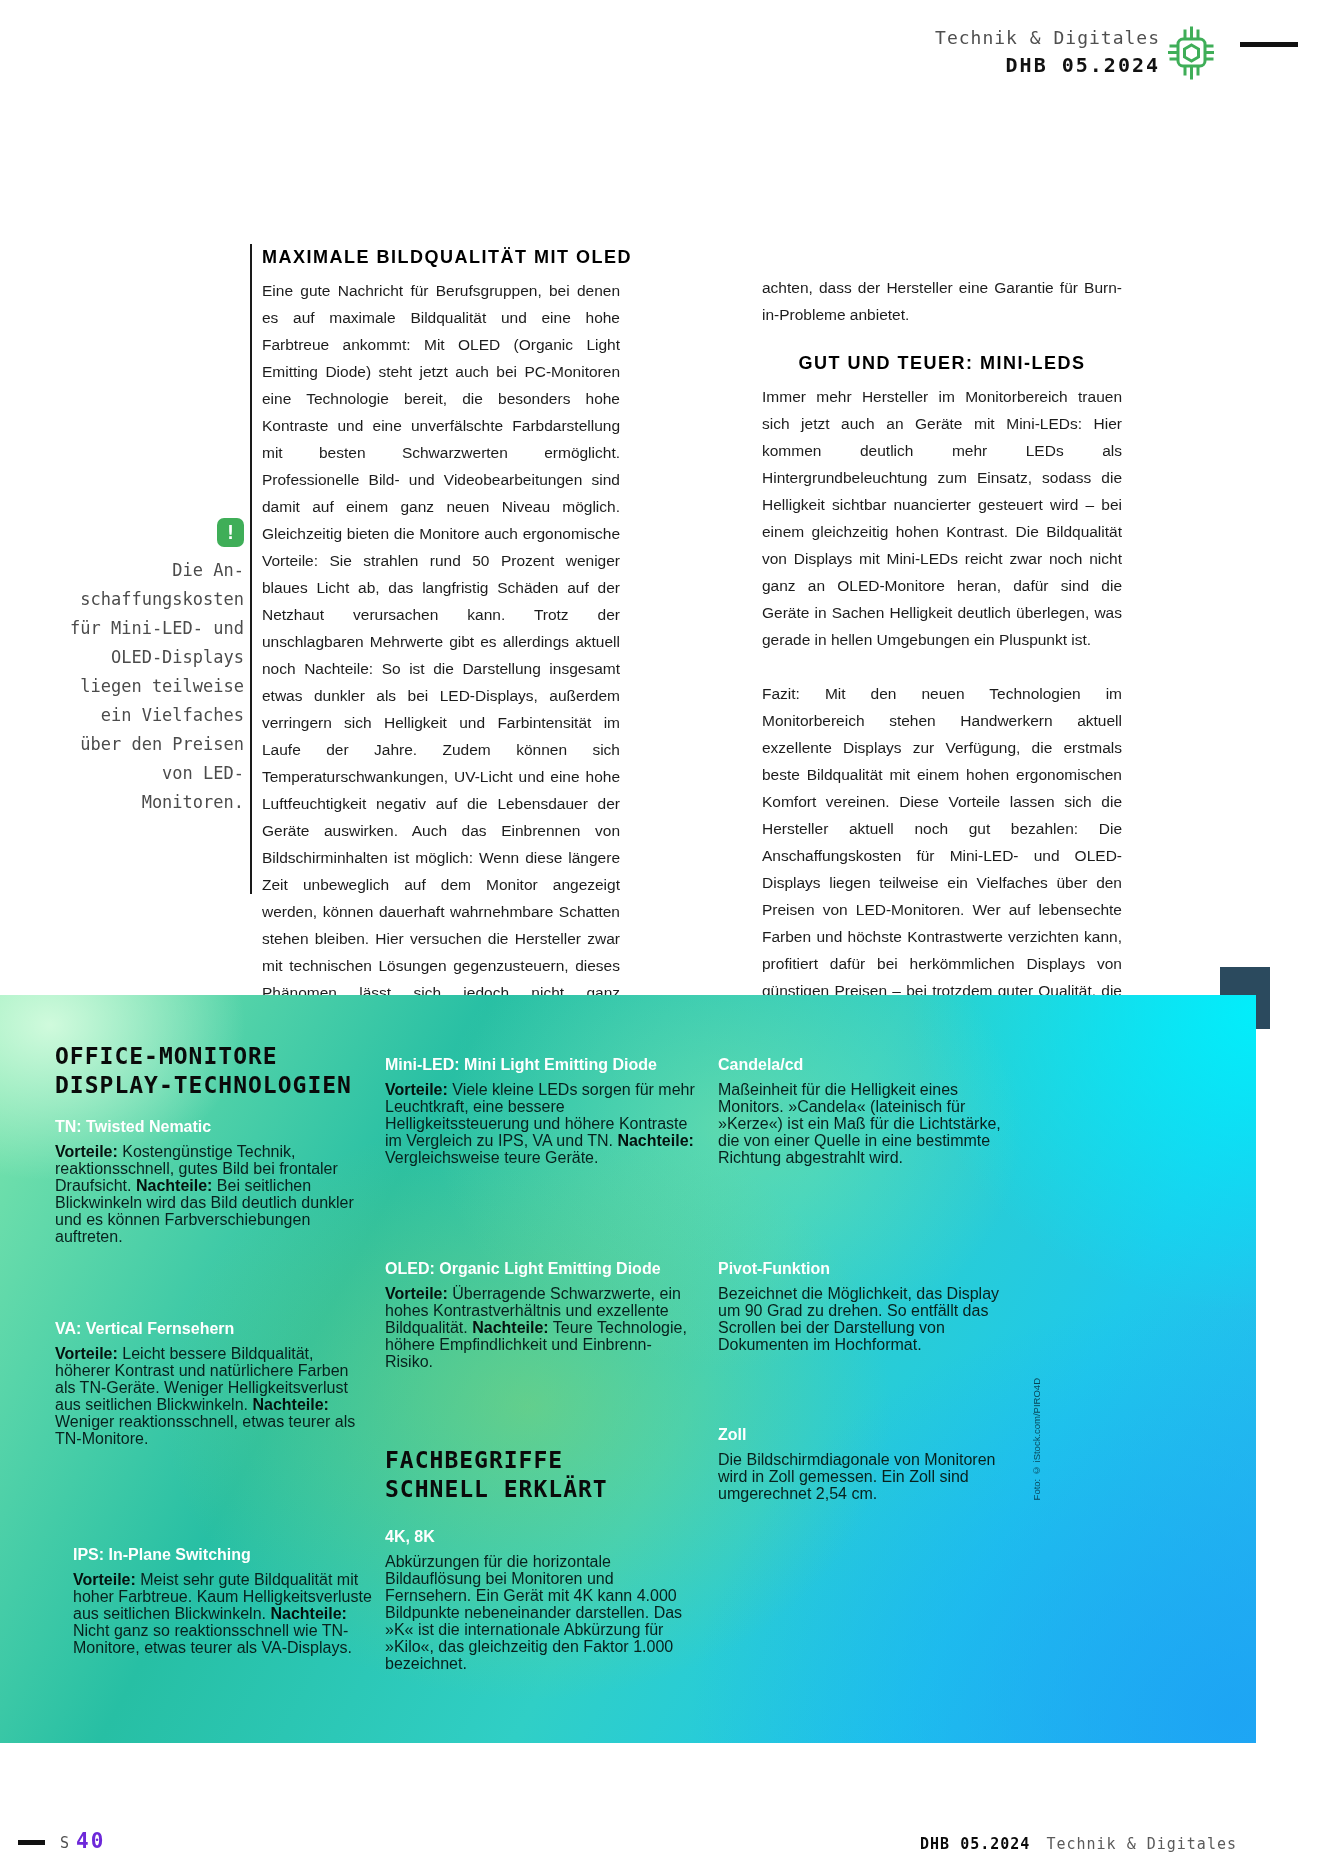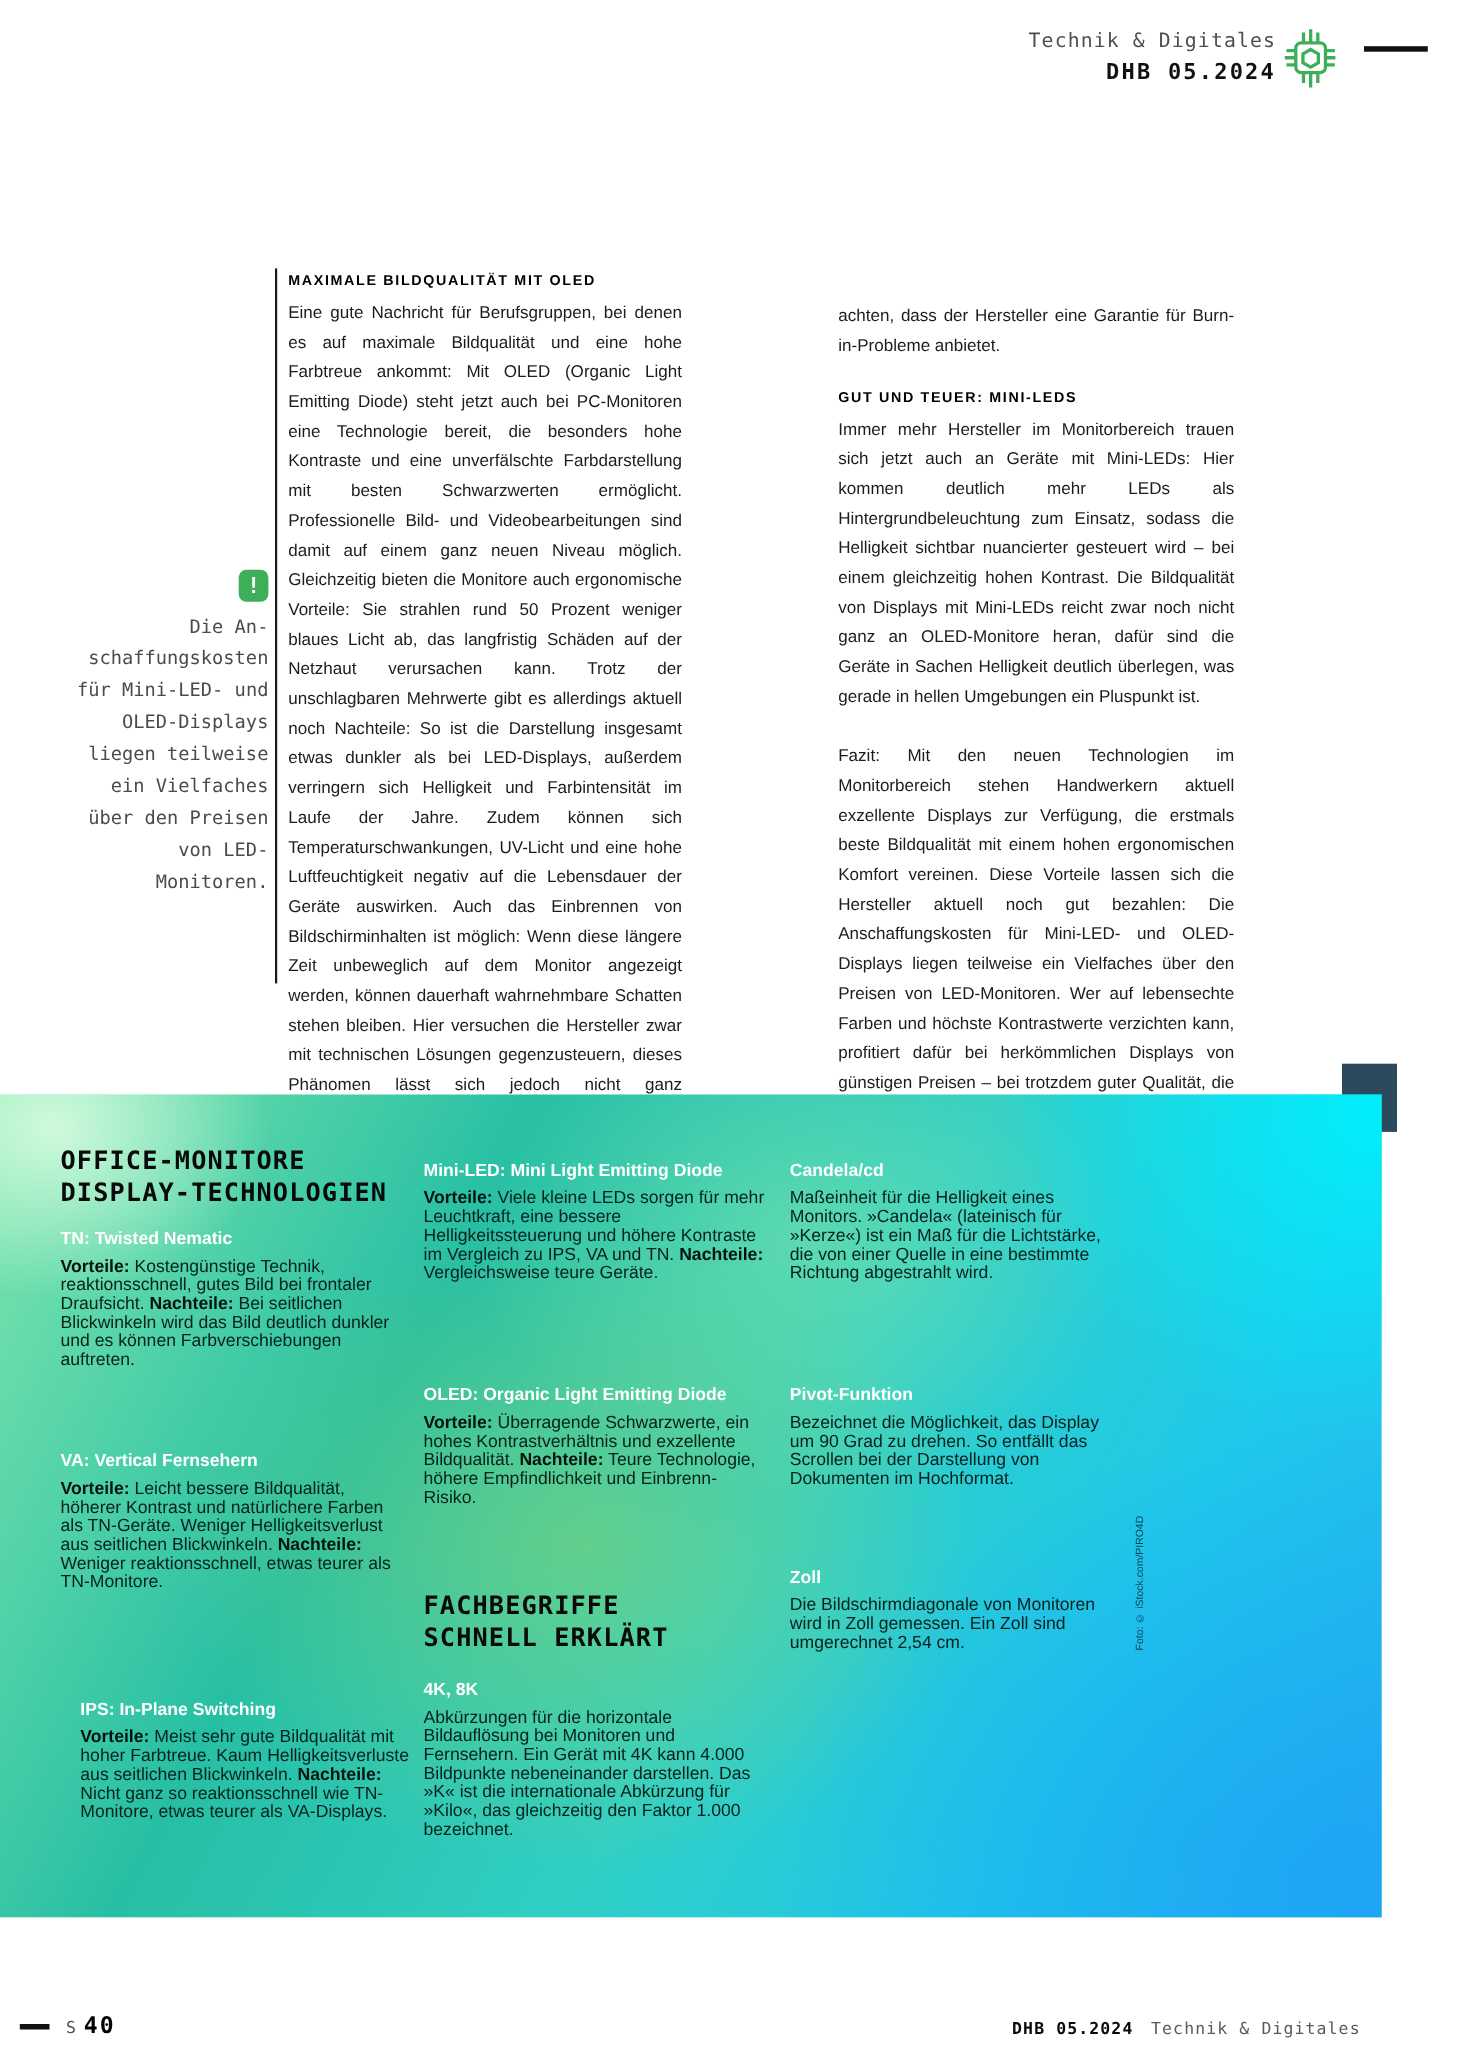--- a/index.html
+++ b/index.html
@@ -21,21 +21,21 @@
     background:#3fae58;color:#fff;font-weight:bold;font-size:20px;line-height:29px;text-align:center;
     font-family:"DejaVu Sans Mono",monospace;}
   .pull-quote{position:absolute;left:26px;top:556px;width:218px;text-align:right;
     font-size:17px;line-height:29px;color:#4b4b4b;white-space:pre-line;}
   .col-rule{position:absolute;left:250px;top:244px;width:2px;height:650px;background:#1a1a1a;}
 
   
   .article-col{position:absolute;top:247px;}
   .col1{left:262px;width:358px;}
   .col2{left:762px;width:360px;}
-  .art-heading{font-size:13px;font-weight:bold;letter-spacing:1.5px;color:#000;white-space:nowrap;}
+  .art-heading{font-size:18px;font-weight:bold;letter-spacing:1.5px;color:#000;white-space:nowrap;text-align:center;}
   .art-body{font-size:15.5px;line-height:27px;text-align:justify;color:#1c1c1c;margin-top:9px;}
   .col2 .art-body.first{margin-top:9px;}
   .col2 .art-heading{margin-top:25px;}
   .art-body.fazit{margin-top:27px;}
 
   
   .navy-tab{position:absolute;left:1220px;top:967px;width:50px;height:62px;background:#2b4a5e;}
   .infobox{
     position:absolute;left:0;top:995px;width:1256px;height:748px;
     background:
@@ -53,21 +53,21 @@
   .entry-body{font-size:16px;line-height:17px;color:#07211d;margin-top:7px;}
   .entry-body b{color:#04130f;}
   .photo-credit{position:absolute;left:1031px;top:1378px;width:14px;height:150px;}
   .photo-credit span{display:inline-block;writing-mode:vertical-rl;transform:rotate(180deg);
     font-size:9.5px;color:rgba(5,45,60,.85);white-space:nowrap;}
 
   
   .footer-dash{position:absolute;left:18px;top:1840px;width:27px;height:5px;background:#111;}
   .footer-left{position:absolute;left:60px;top:1829px;}
   .footer-left .s{font-size:15px;color:#4f4f4f;letter-spacing:1px;}
-  .footer-left .num{font-size:21px;font-weight:bold;color:#000000;letter-spacing:2px;margin-left:6px;}
+  .footer-left .num{font-size:21px;font-weight:bold;color:#6d28d9;letter-spacing:2px;margin-left:6px;}
   .footer-right{position:absolute;right:89px;top:1834px;text-align:right;}
   .footer-right .issue{font-size:15px;font-weight:bold;color:#0a0a0a;letter-spacing:1px;}
   .footer-right .section{font-size:15px;color:#5a5a5a;letter-spacing:1px;margin-left:16px;}
 </style>
 </head>
 <body>
 
 <div class="header-block techno">
   <div class="header-section">Technik &amp; Digitales</div>
   <div class="header-issue">DHB 05.2024</div>

